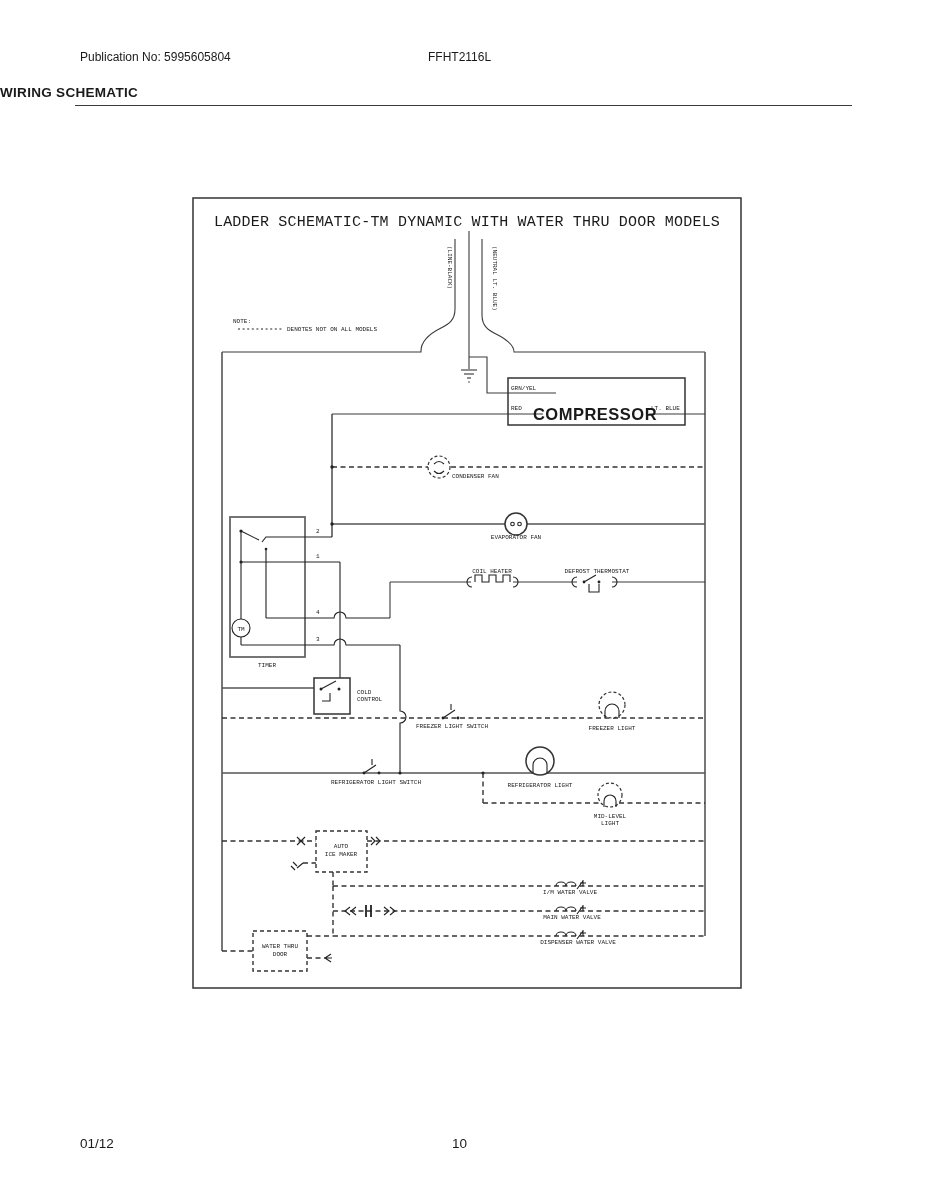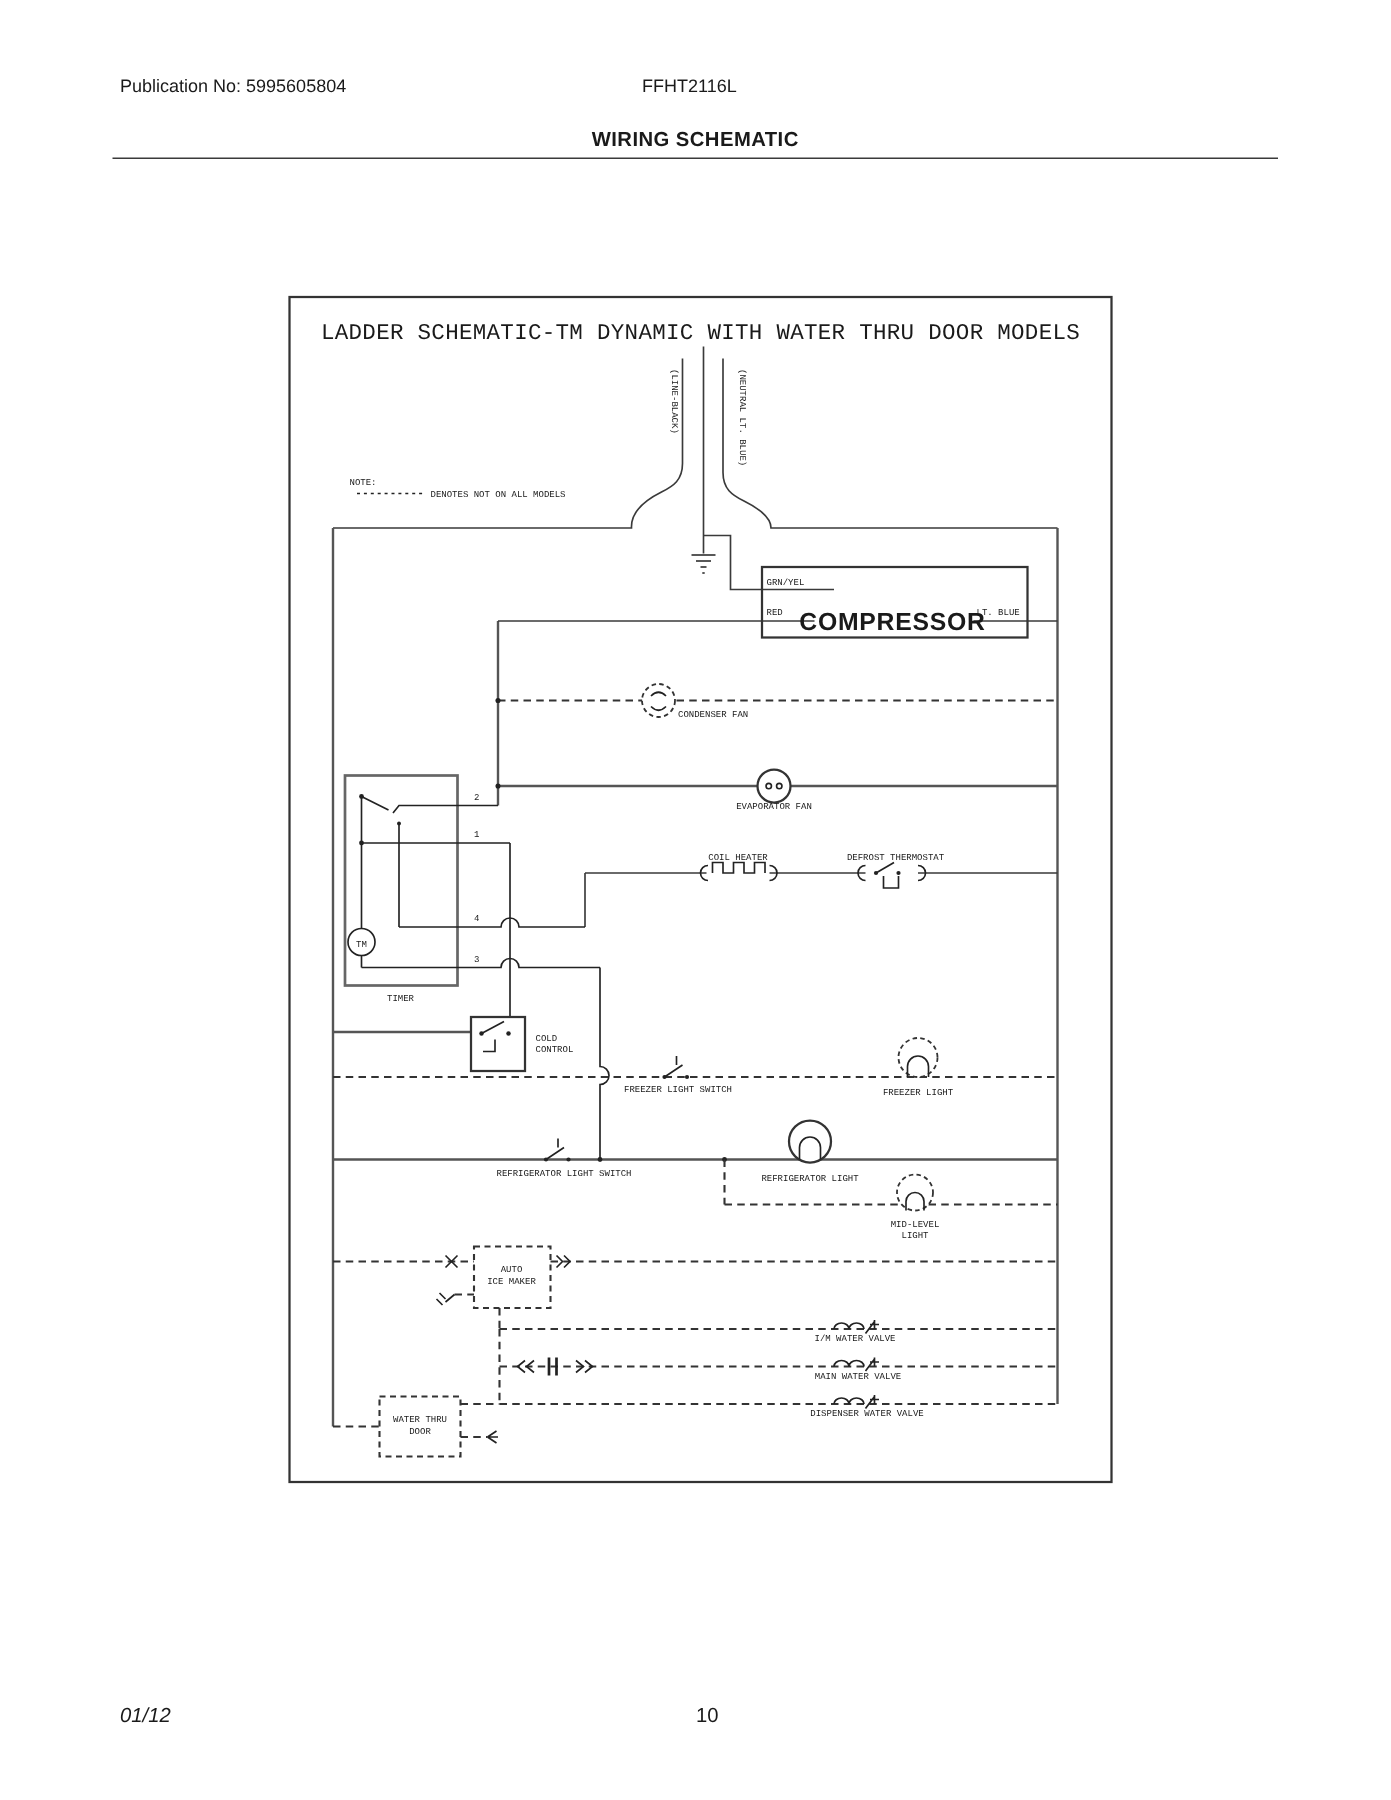--- a/index.html
+++ b/index.html
@@ -1,19 +1,19 @@
 <!DOCTYPE html>
 <html><head>
 <meta charset="utf-8">
 <style>
   html,body{margin:0;padding:0;background:#ffffff;}
   body{width:927px;height:1200px;position:relative;font-family:"Liberation Sans",sans-serif;color:#1a1a1a;}
   .abs{position:absolute;}
   .hdr{font-size:12px;white-space:nowrap;}
-  .hdr-title{font-size:13.5px;font-weight:bold;letter-spacing:.3px;width:100%;text-align:center;}
+  .hdr-title{font-size:13.5px;font-weight:bold;letter-spacing:.3px;width:100%;text-align:left;}
   .rule{height:1px;background:#3a3a3a;}
   .ftr{font-size:13.5px;}
   svg text{font-family:"Liberation Mono","DejaVu Sans Mono",monospace;fill:#1a1a1a;}
   .t6{font-size:6px;}
   .t15{font-size:15px;letter-spacing:.2px;}
   .comp{font-family:"Liberation Sans",sans-serif;font-weight:bold;font-size:16.5px;letter-spacing:.5px;}
   .w1{stroke:#3a3a3a;stroke-width:1.1;fill:none;}
   .wb{stroke:#555555;stroke-width:1.6;fill:none;}
   .wd{stroke:#333333;stroke-width:1.4;fill:none;stroke-dasharray:5 3.5;}
   .wd2{stroke:#333333;stroke-width:1.2;fill:none;stroke-dasharray:3 2.2;}
@@ -221,14 +221,14 @@
     <path d="M307,936 H333" class="wd"></path>
     <path d="M307,958 H325" class="wd"></path>
     <path d="M325,958 L331,954 M325,958 L332,958 M325,958 L331,962" class="sym"></path>
   </g>
 
   <circle cx="332" cy="467" r="1.7" class="dot"></circle>
   <circle cx="332" cy="524" r="1.7" class="dot"></circle>
 
 </svg>
 
-<div class="abs ftr" style="left:80px;top:1136px;font-style:italic;">01/12</div>
-<div class="abs ftr" style="left:464px;top:1136px;">10</div>
+<div class="abs ftr" style="left:80px;top:1136px;">01/12</div>
+<div class="abs ftr" style="left:452px;top:1136px;">10</div>
 
 </body></html>

